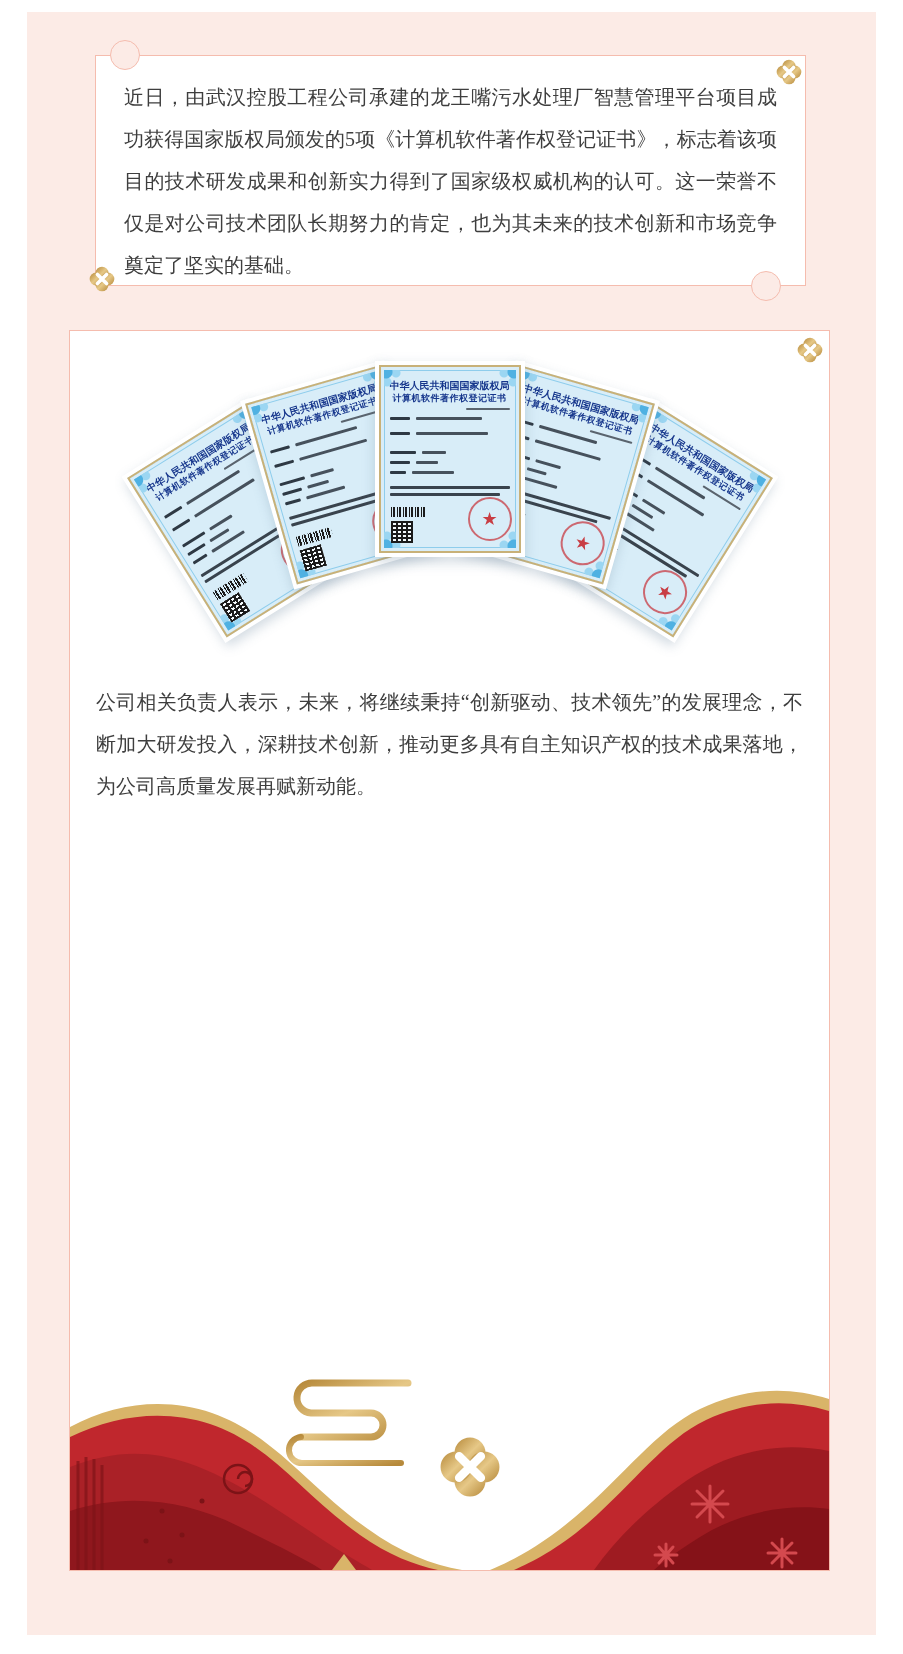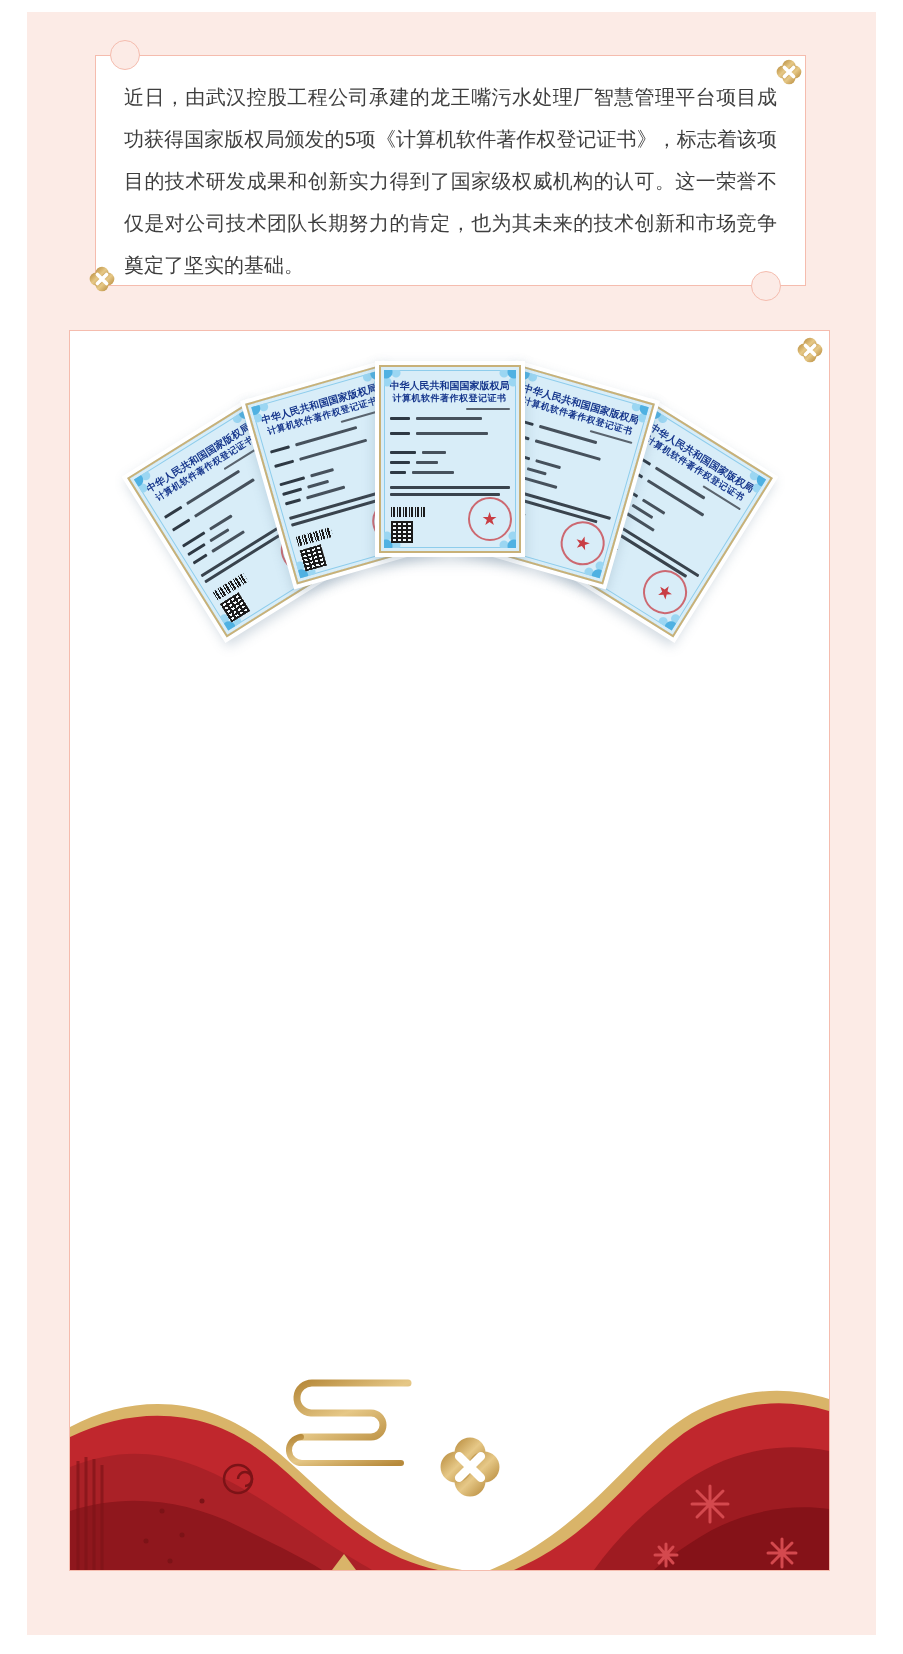--- a/index.html
+++ b/index.html
@@ -11,21 +11,21 @@
     position:absolute;left:27px;top:12px;width:849px;height:1623px;
     background:#fcebe6;
   }
   
   .intro-box{
     position:absolute;left:68px;top:43px;width:711px;height:231px;
     background:#ffffff;border:1px solid #f5bcae;box-sizing:border-box;
     padding:20px 28px 0 28px;
   }
   .intro-box p, .body-par{
-    margin:0;font-size:20px;line-height:42px;color:#3e3e3e;text-align:justify;
+    margin:0;font-size:20px;line-height:42px;color:#3e3e3e;text-align:justify;font-family:Liberation Serif, serif;
   }
   .notch{
     position:absolute;width:30px;height:30px;border-radius:50%;
     background:#fcebe6;border:1px solid #f5bcae;box-sizing:border-box;
   }
   .notch-tl{top:-16px;left:14px;}
   .notch-br{bottom:-16px;right:24px;}
   .gold-flower{position:absolute;}
   .leaf-tr{top:3px;right:3px;}
   .leaf-bl{bottom:-7px;left:-7px;}
@@ -350,20 +350,21 @@
           <div class="cert-codes">
             <div class="barcode"></div>
             <div class="qr"></div>
           </div>
           <div class="seal"></div>
         </div>
       </div>
     </div>
 
     <div class="article-body">
+      <p class="body-par">公司相关负责人表示，未来，将继续秉持“创新驱动、技术领先”的发展理念，不断加大研发投入，深耕技术创新，推动更多具有自主知识产权的技术成果落地，为公司高质量发展再赋新动能。</p>
     </div>
 
     <svg class="festive" viewBox="0 0 759 231">
 
       <path d="M0,88 C45,64 95,58 142,74 C205,96 238,148 298,190 C330,213 362,226 392,231 L0,231 Z" fill="#d9b469"></path>
       <path d="M0,98 C45,76 94,70 140,85 C200,105 232,155 290,196 C318,216 345,226 368,231 L0,231 Z" fill="#c0272d"></path>
       <path d="M0,128 C40,112 78,110 118,124 C178,145 225,185 280,218 C288,223 296,227 302,231 L0,231 Z" fill="#aa2127"></path>
       <path d="M0,172 C55,154 115,160 170,188 C200,203 232,218 252,231 L0,231 Z" fill="#8f171d"></path>
       <g stroke="#7c1317" stroke-width="3" opacity="0.65">
         <path d="M8,122 V231 M16,118 V231 M24,120 V231 M32,126 V231" fill="none"></path>

